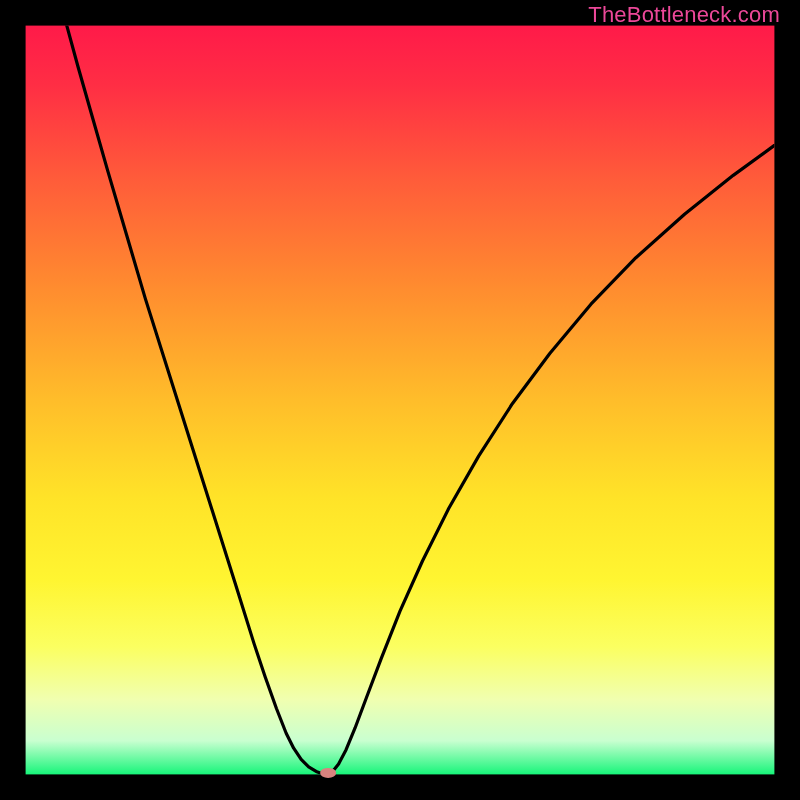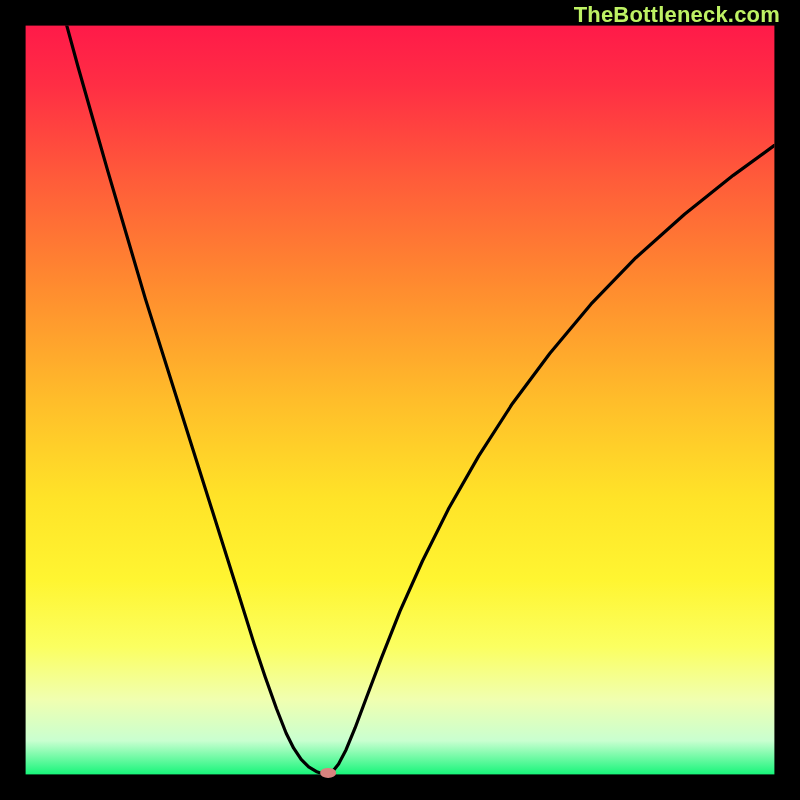--- a/index.html
+++ b/index.html
@@ -14,23 +14,23 @@
   .frame {
     position: relative;
     width: 800px;
     height: 800px;
     background: #000000;
   }
   .watermark {
     position: absolute;
     top: 2px;
     right: 20px;
-    color: #bef264;
+    color: #ec4899;
     font-size: 22px;
-    font-weight: 700;
+    font-weight: 400;
     letter-spacing: 0.2px;
     z-index: 10;
     margin-left: 40px;
   }
   svg.plot {
     position: absolute;
     top: 0;
     left: 0;
   }
 </style>

